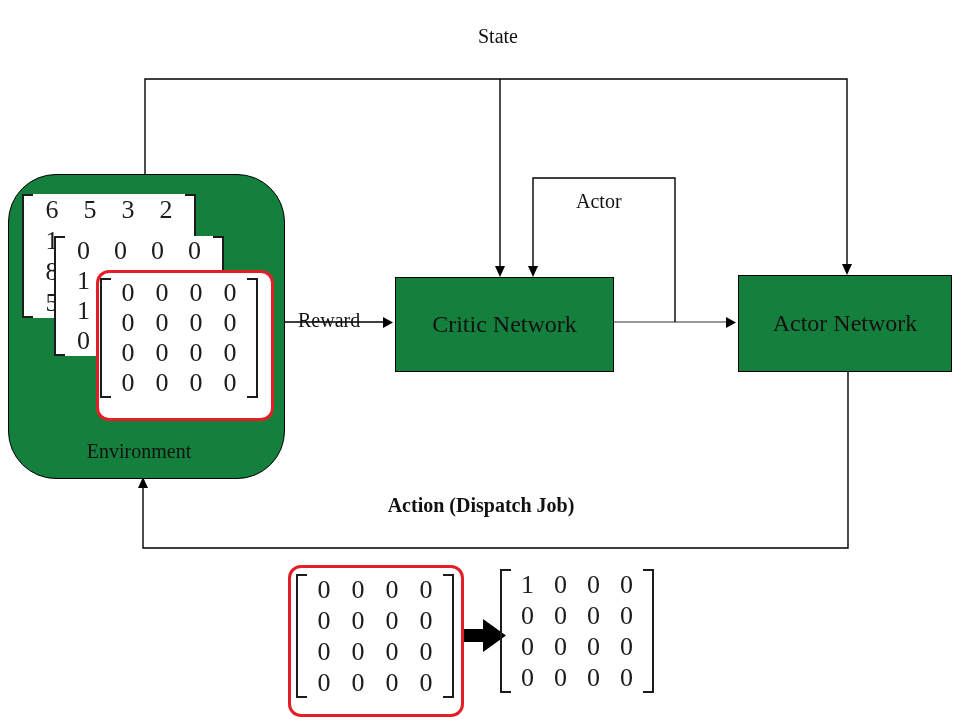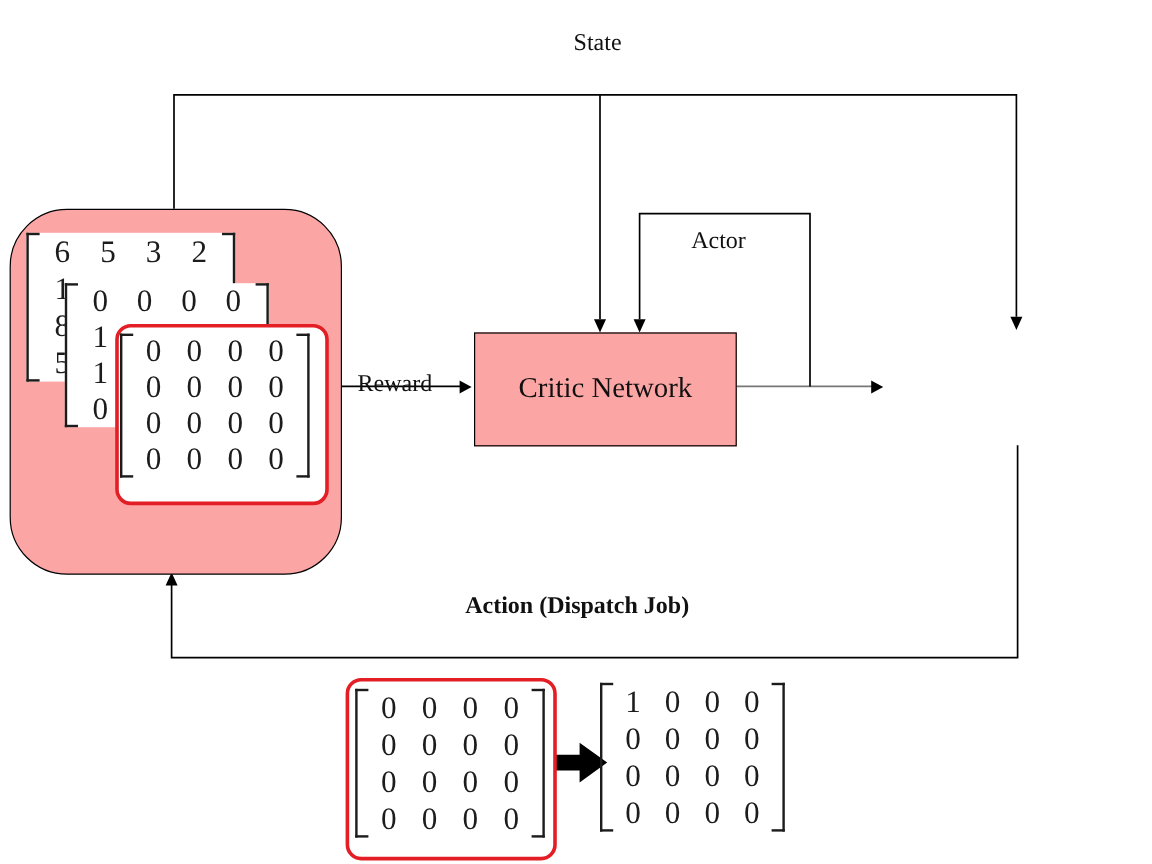--- a/index.html
+++ b/index.html
@@ -3,21 +3,21 @@
 <meta charset="utf-8">
 <style>
   html,body { margin:0; padding:0; background:#ffffff; }
   .canvas {
     position:relative; width:960px; height:720px; background:#ffffff;
     font-family:"Liberation Serif", serif; color:#111; overflow:hidden;
   }
   svg.connectors { position:absolute; left:0; top:0; }
 
   .node {
-    position:absolute; background:#fca5a5; border:1.5px solid #000;
+    position:absolute; background:#15803d; border:1.5px solid #000;
     display:flex; align-items:center; justify-content:center;
     font-size:24px;
   }
   .env-box { border-radius:48px; }
 
   .lbl { position:absolute; font-size:20px; white-space:nowrap; }
   .lbl.center { text-align:center; }
 
   
   .matrix { position:absolute; display:flex; align-items:stretch; }
@@ -67,20 +67,23 @@
 
     <polygon points="460,629 483,629 483,619 506,635.5 483,652 483,642 460,642" fill="#000"></polygon>
   </svg>
 
   <div class="node env-box" style="left:8px; top:174px; width:275px; height:303px;"></div>
 
   <div class="node" style="left:395px; top:277px; width:217px; height:93px;">
     <span>Critic Network</span>
   </div>
 
+  <div class="node" style="left:738px; top:275px; width:212px; height:95px;">
+    <span>Actor Network</span>
+  </div>
 
   <div class="matrix opaque" style="left:22px; top:194px; z-index:1;">
     <div class="bracket l"></div>
     <div class="mgrid" style="--cw:38px; --ch:31px;">
         <div class="mcell">6</div>
         <div class="mcell">5</div>
         <div class="mcell">3</div>
         <div class="mcell">2</div>
         <div class="mcell">1</div>
         <div class="mcell"></div>
@@ -193,16 +196,17 @@
       </div>
     <div class="bracket r"></div>
   </div>
 
   <div class="lbl" style="left:478px; top:25px;">State</div>
 
   <div class="lbl" style="left:298px; top:265px;margin-top:44px;">Reward</div>
 
   <div class="lbl" style="left:576px; top:190px;">Actor</div>
 
+  <div class="lbl center" style="left:8px; top:440px; width:262px; font-size:20px;">Environment</div>
 
   <div class="lbl center" style="left:361px; top:494px; width:240px;font-weight:bold;">Action (Dispatch Job)</div>
 
 </div>
 
 </body></html>

